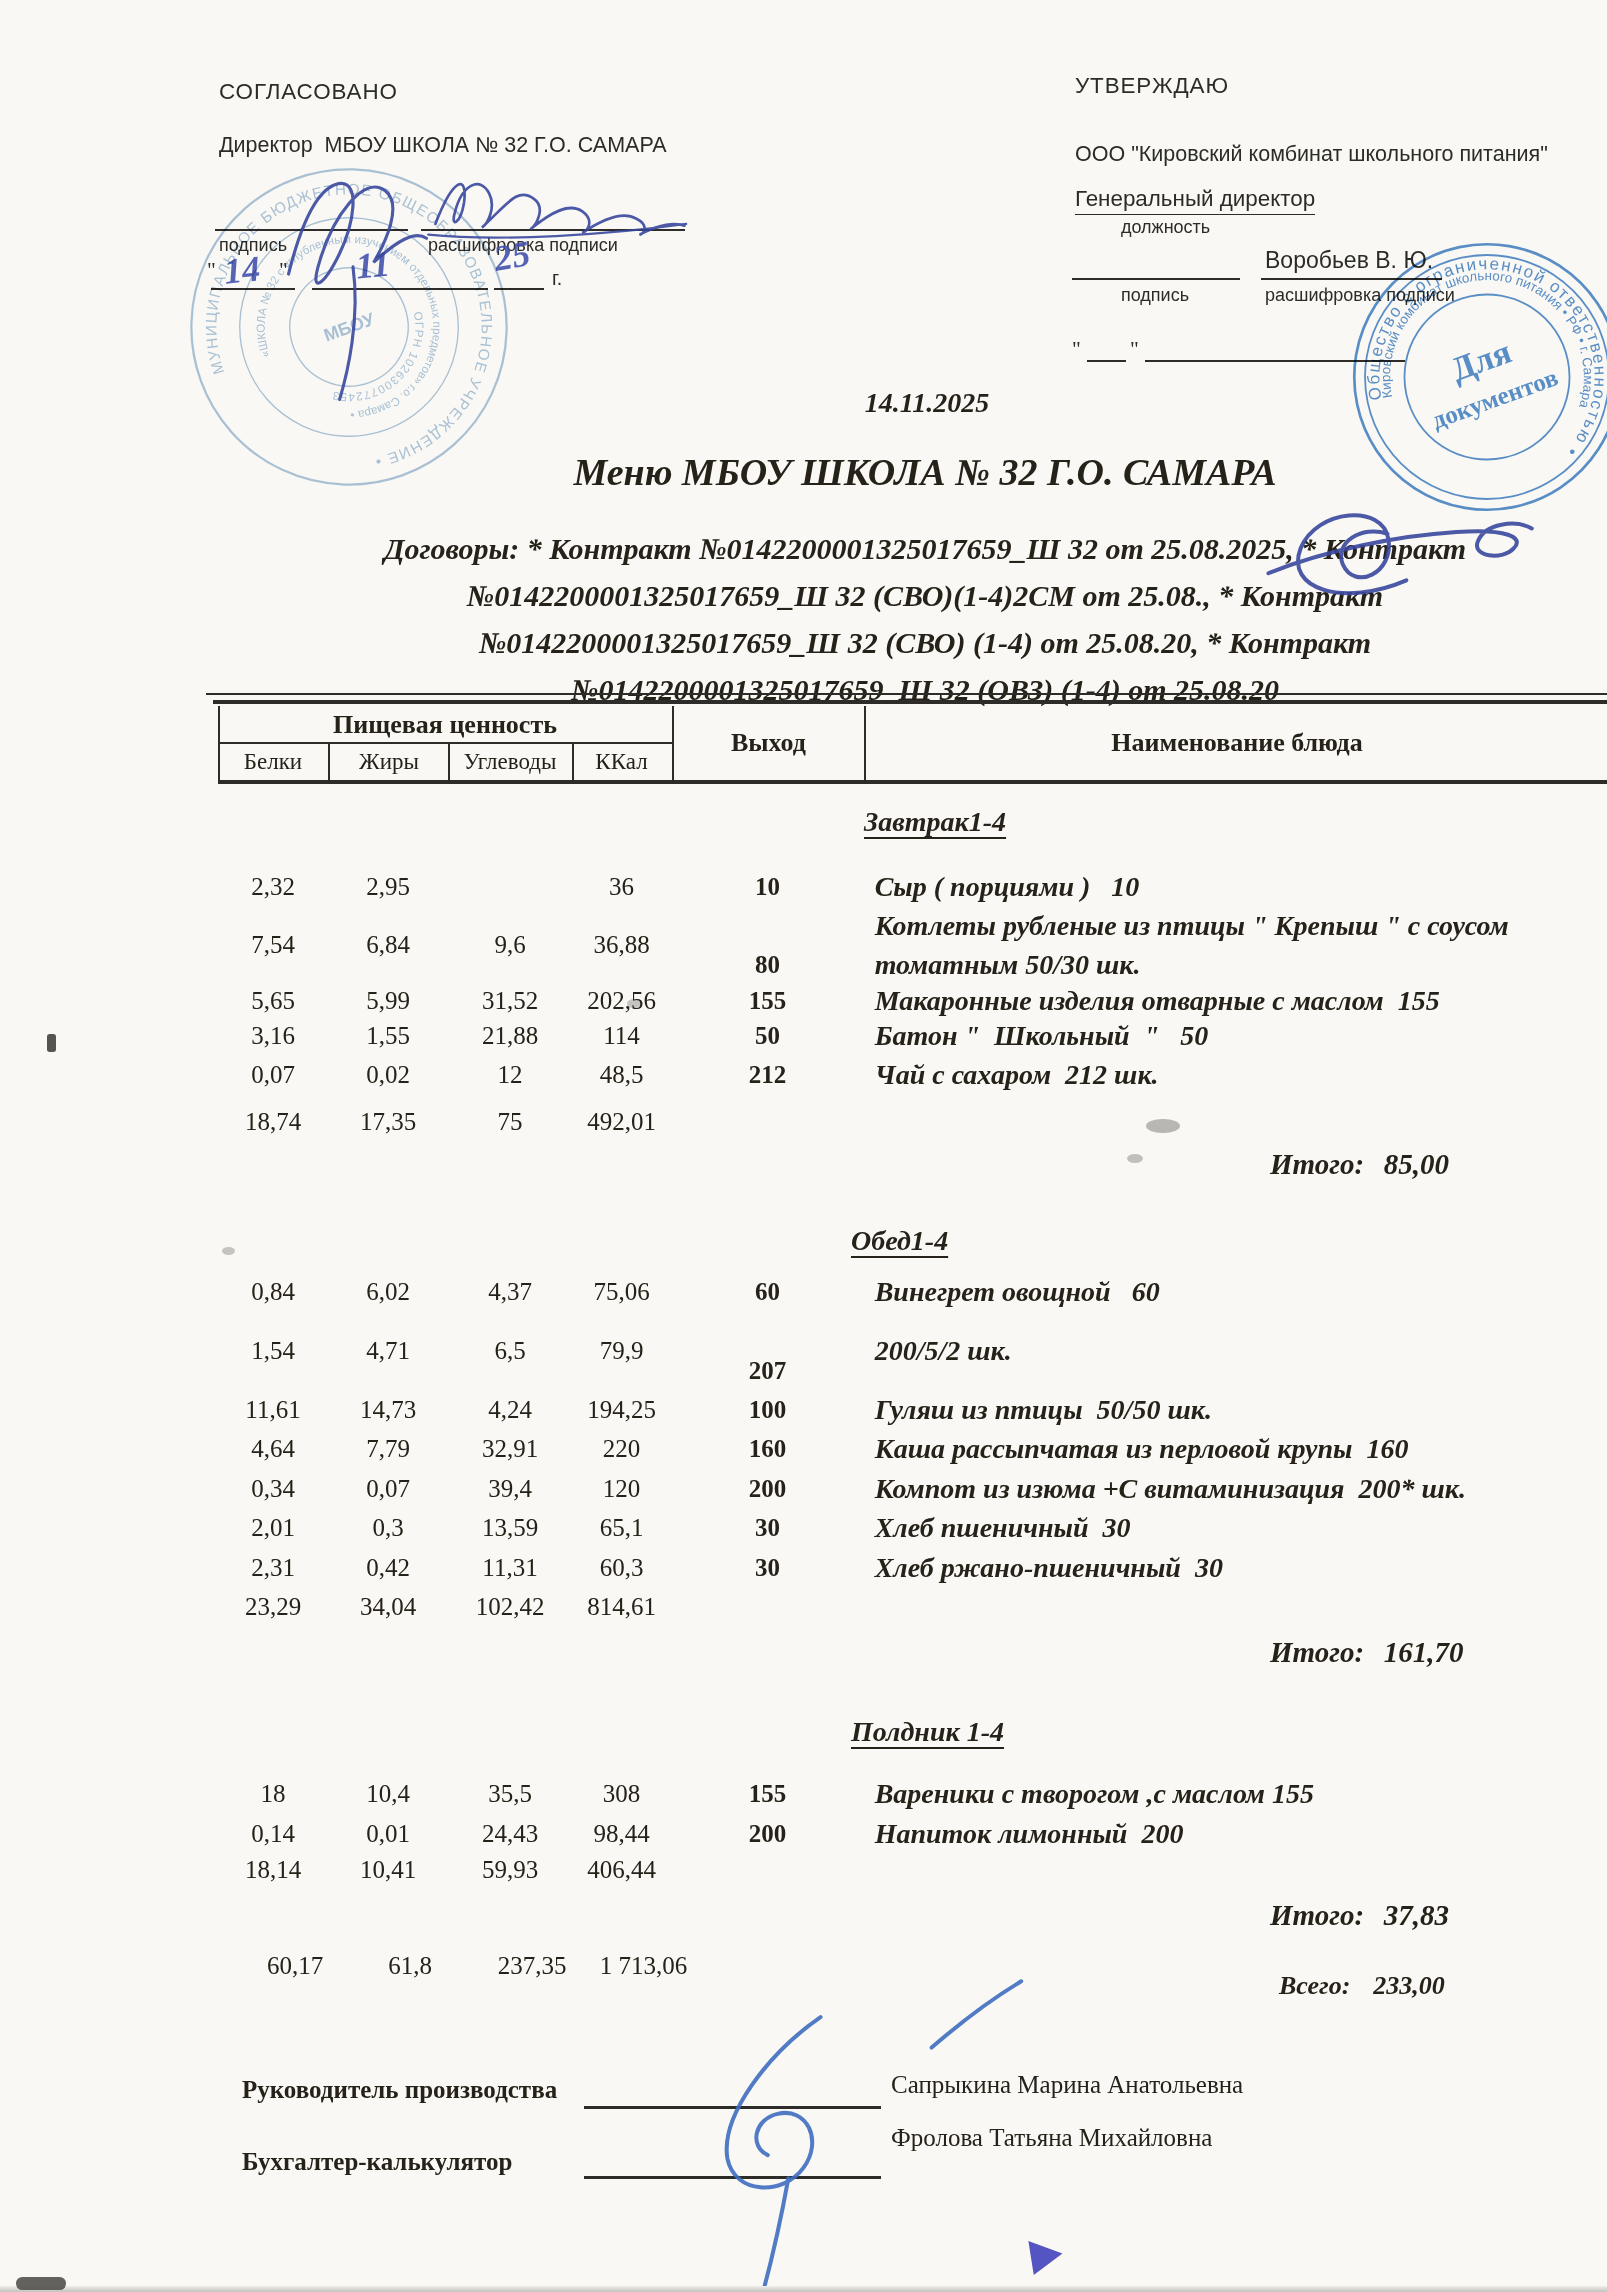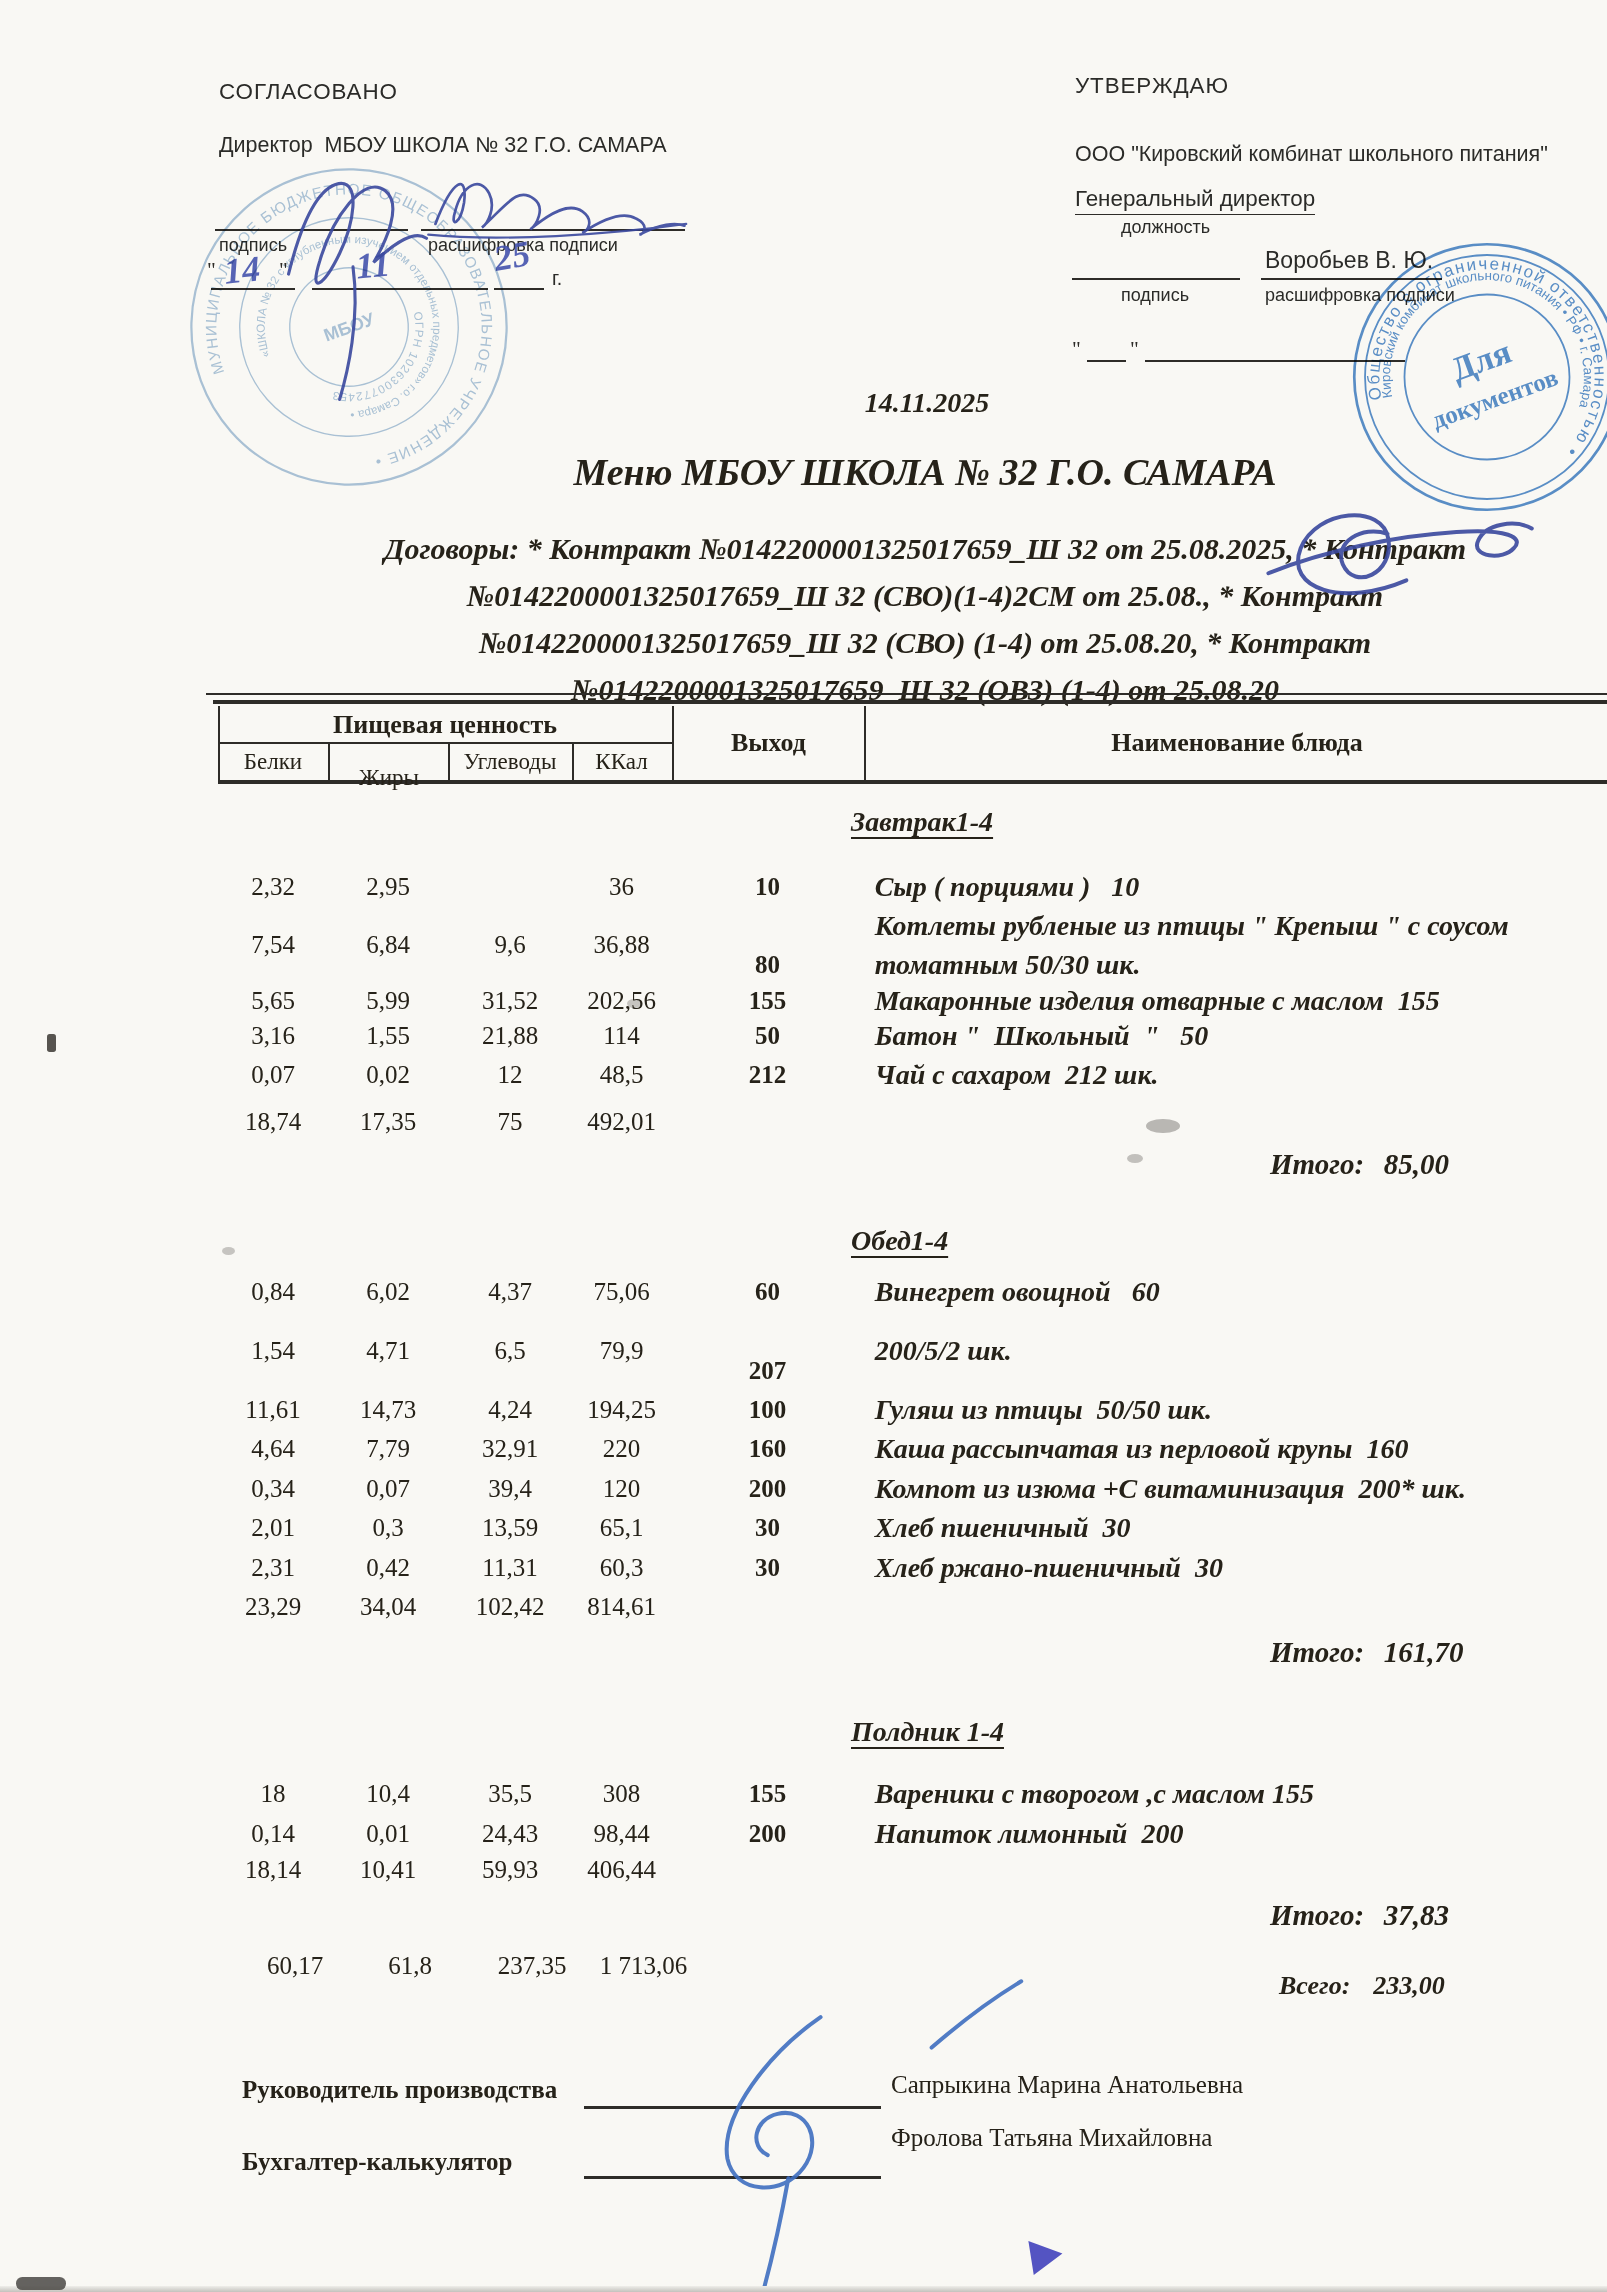--- a/index.html
+++ b/index.html
@@ -93,21 +93,21 @@
   <div class="rule" style="left:328px;top:744px;width:1.8px;height:38px;"></div>
   <div class="rule" style="left:448px;top:744px;width:1.8px;height:38px;"></div>
   <div class="rule" style="left:572px;top:744px;width:1.8px;height:38px;"></div>
   <div class="rule" style="left:672px;top:706px;width:1.8px;height:76px;"></div>
   <div class="rule" style="left:864px;top:706px;width:1.8px;height:76px;"></div>
 
   <div class="th-label" style="left:218px;top:706px;width:454px;height:37px;">Пищевая ценность</div>
   <div class="th-label" style="left:673px;top:706px;width:191px;height:74px;">Выход</div>
   <div class="th-label" style="left:866px;top:706px;width:742px;height:74px;">Наименование блюда</div>
   <div class="th-sub" style="left:218px;top:744px;width:110px;height:36px;">Белки</div>
-  <div class="th-sub" style="left:328px;top:744px;width:122px;height:36px;margin-top:16px;">Жиры</div>
+  <div class="th-sub" style="left:328px;top:744px;width:122px;height:36px;">Жиры</div>
   <div class="th-sub" style="left:448px;top:744px;width:124px;height:36px;">Углеводы</div>
   <div class="th-sub" style="left:572px;top:744px;width:99px;height:36px;">ККал</div>
 
   <div class="vsego">
     <span>Всего:</span><span class="tv">233,00</span>
   </div>
 
   <div class="f-label" style="top:2076px;">Руководитель производства</div>
   <div class="rule" style="left:584px;top:2106px;width:297px;height:2.7px;"></div>
   <div class="f-name" style="top:2071px;">Сапрыкина Марина Анатольевна</div>
@@ -181,21 +181,21 @@
     </g>
   </svg>
 
   <div class="speck" style="left:1146px;top:1119px;width:34px;height:14.3px;background:#b9b7b3;"></div>
   <div class="speck" style="left:1127px;top:1154px;width:16px;height:9px;background:#c2c0bc;"></div>
   <div class="speck" style="left:627px;top:999px;width:14.3px;height:9px;background:#c6c4c0;"></div>
   <div class="speck" style="left:47px;top:1034px;width:9px;height:18px;background:#57544f;border-radius:2.7px;"></div>
   <div class="speck" style="left:222px;top:1247px;width:12.5px;height:8px;background:#c6c4c0;"></div>
   <div style="position:absolute;left:0;top:2286px;width:1608px;height:7.2px;background:linear-gradient(#efeeea,#bcbab5);"></div>
   <div style="position:absolute;left:16px;top:2277px;width:50px;height:12.5px;background:#4a4844;border-radius:6.3px;opacity:.85;"></div>
-<div class="sec-head" style="top: 806px;">Завтрак1-4</div>
+<div class="sec-head" style="top: 806px; margin-left: 13px;">Завтрак1-4</div>
     <div class="trow" style="top: 867px; height: 39px;">
       <div class="num">2,32</div>
       <div class="num">2,95</div>
       <div class="num"></div>
       <div class="num">36</div>
       <div class="outv">10</div>
       <div class="dish"><div class="dl">Сыр ( порциями )   10</div></div>
     </div>
     <div class="trow dbl" style="top: 905px; height: 79px;">
       <div class="num">7,54</div>

